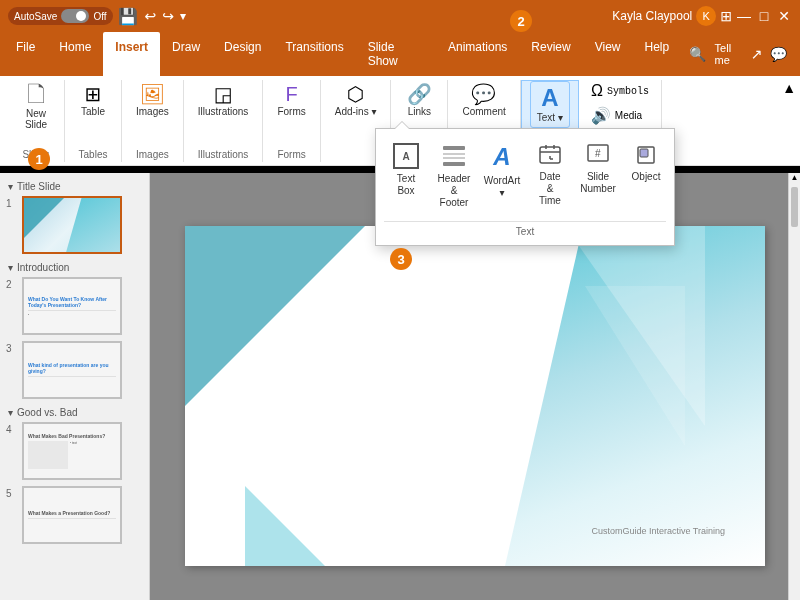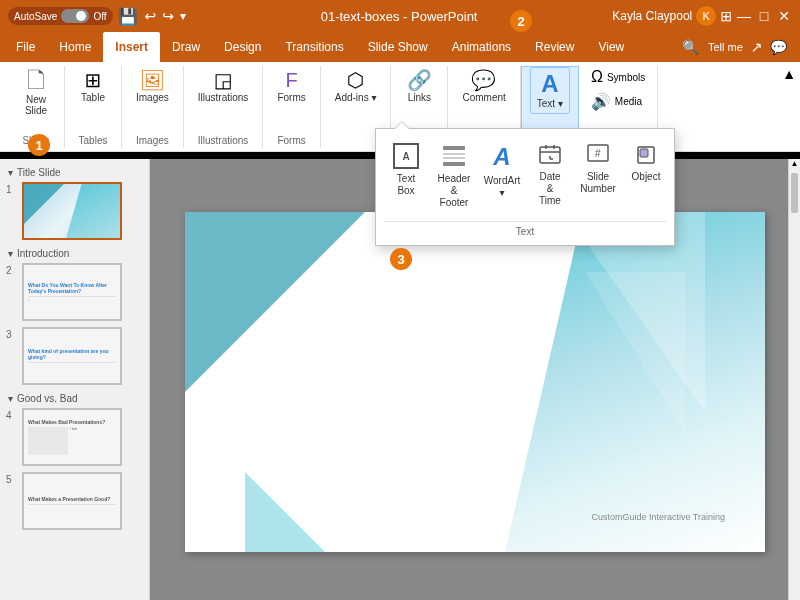--- a/index.html
+++ b/index.html
@@ -309,23 +309,20 @@
       <span class="autosave-toggle">
         <span style="position:absolute;top:2px;right:3px;width:10px;height:10px;background:white;border-radius:50%;display:block;"></span>
       </span>
       <span style="font-size:10px;">Off</span>
     </span>
     <span style="font-size:16px;">💾</span>
     <span style="font-size:14px;">↩</span>
     <span style="font-size:14px;">↪</span>
     <span style="font-size:12px;">▾</span>
   </div>
-  <div class="title-bar-center">
-    <span>01-text-boxes - PowerPoint</span>
-  </div>
   <div class="title-bar-right">
     <span style="font-size:12px;">Kayla Claypool</span>
     <span style="background:#e8760a;border-radius:50%;width:20px;height:20px;display:flex;align-items:center;justify-content:center;font-size:11px;">K</span>
     <span style="font-size:14px;">⊞</span>
     <span class="win-btn">—</span>
     <span class="win-btn">□</span>
     <span class="win-btn">✕</span>
   </div>
 </div>
 
@@ -334,20 +331,21 @@
     <div class="tab-item">File</div>
     <div class="tab-item">Home</div>
     <div class="tab-item active">Insert</div>
     <div class="tab-item">Draw</div>
     <div class="tab-item">Design</div>
     <div class="tab-item">Transitions</div>
     <div class="tab-item">Slide Show</div>
     <div class="tab-item">Animations</div>
     <div class="tab-item">Review</div>
     <div class="tab-item">View</div>
+    <div class="tab-item">Help</div>
     <div style="flex:1;"></div>
     <div style="display:flex;align-items:center;gap:8px;padding:4px 8px;">
       <span style="color:white;font-size:14px;">🔍</span>
       <span style="color:white;font-size:11px;">Tell me</span>
       <span style="color:white;font-size:14px;">↗</span>
       <span style="color:white;font-size:14px;">💬</span>
     </div>
   </div>
 
   <div class="ribbon" style="position:relative;">
@@ -443,21 +441,21 @@
           <div class="label">Text ▾</div>
         </div>
       </div>
       <div class="ribbon-group-label">Text</div>
     </div>
 
     <div class="ribbon-group">
       <div class="ribbon-group-items" style="flex-direction:column;gap:2px;">
         <div class="ribbon-btn-small" style="display:flex;flex-direction:row;gap:4px;align-items:center;">
           <span style="font-size:16px;">Ω</span>
-          <span style="font-size:10px;">Symbols</span>
+          <span style="font-size:10px;font-family:Liberation Mono, monospace;">Symbols</span>
         </div>
         <div class="ribbon-btn-small" style="display:flex;flex-direction:row;gap:4px;align-items:center;">
           <span style="font-size:16px;">🔊</span>
           <span style="font-size:10px;">Media</span>
         </div>
       </div>
       <div class="ribbon-group-label"></div>
     </div>
 
     <div style="position:absolute;right:4px;top:4px;">

